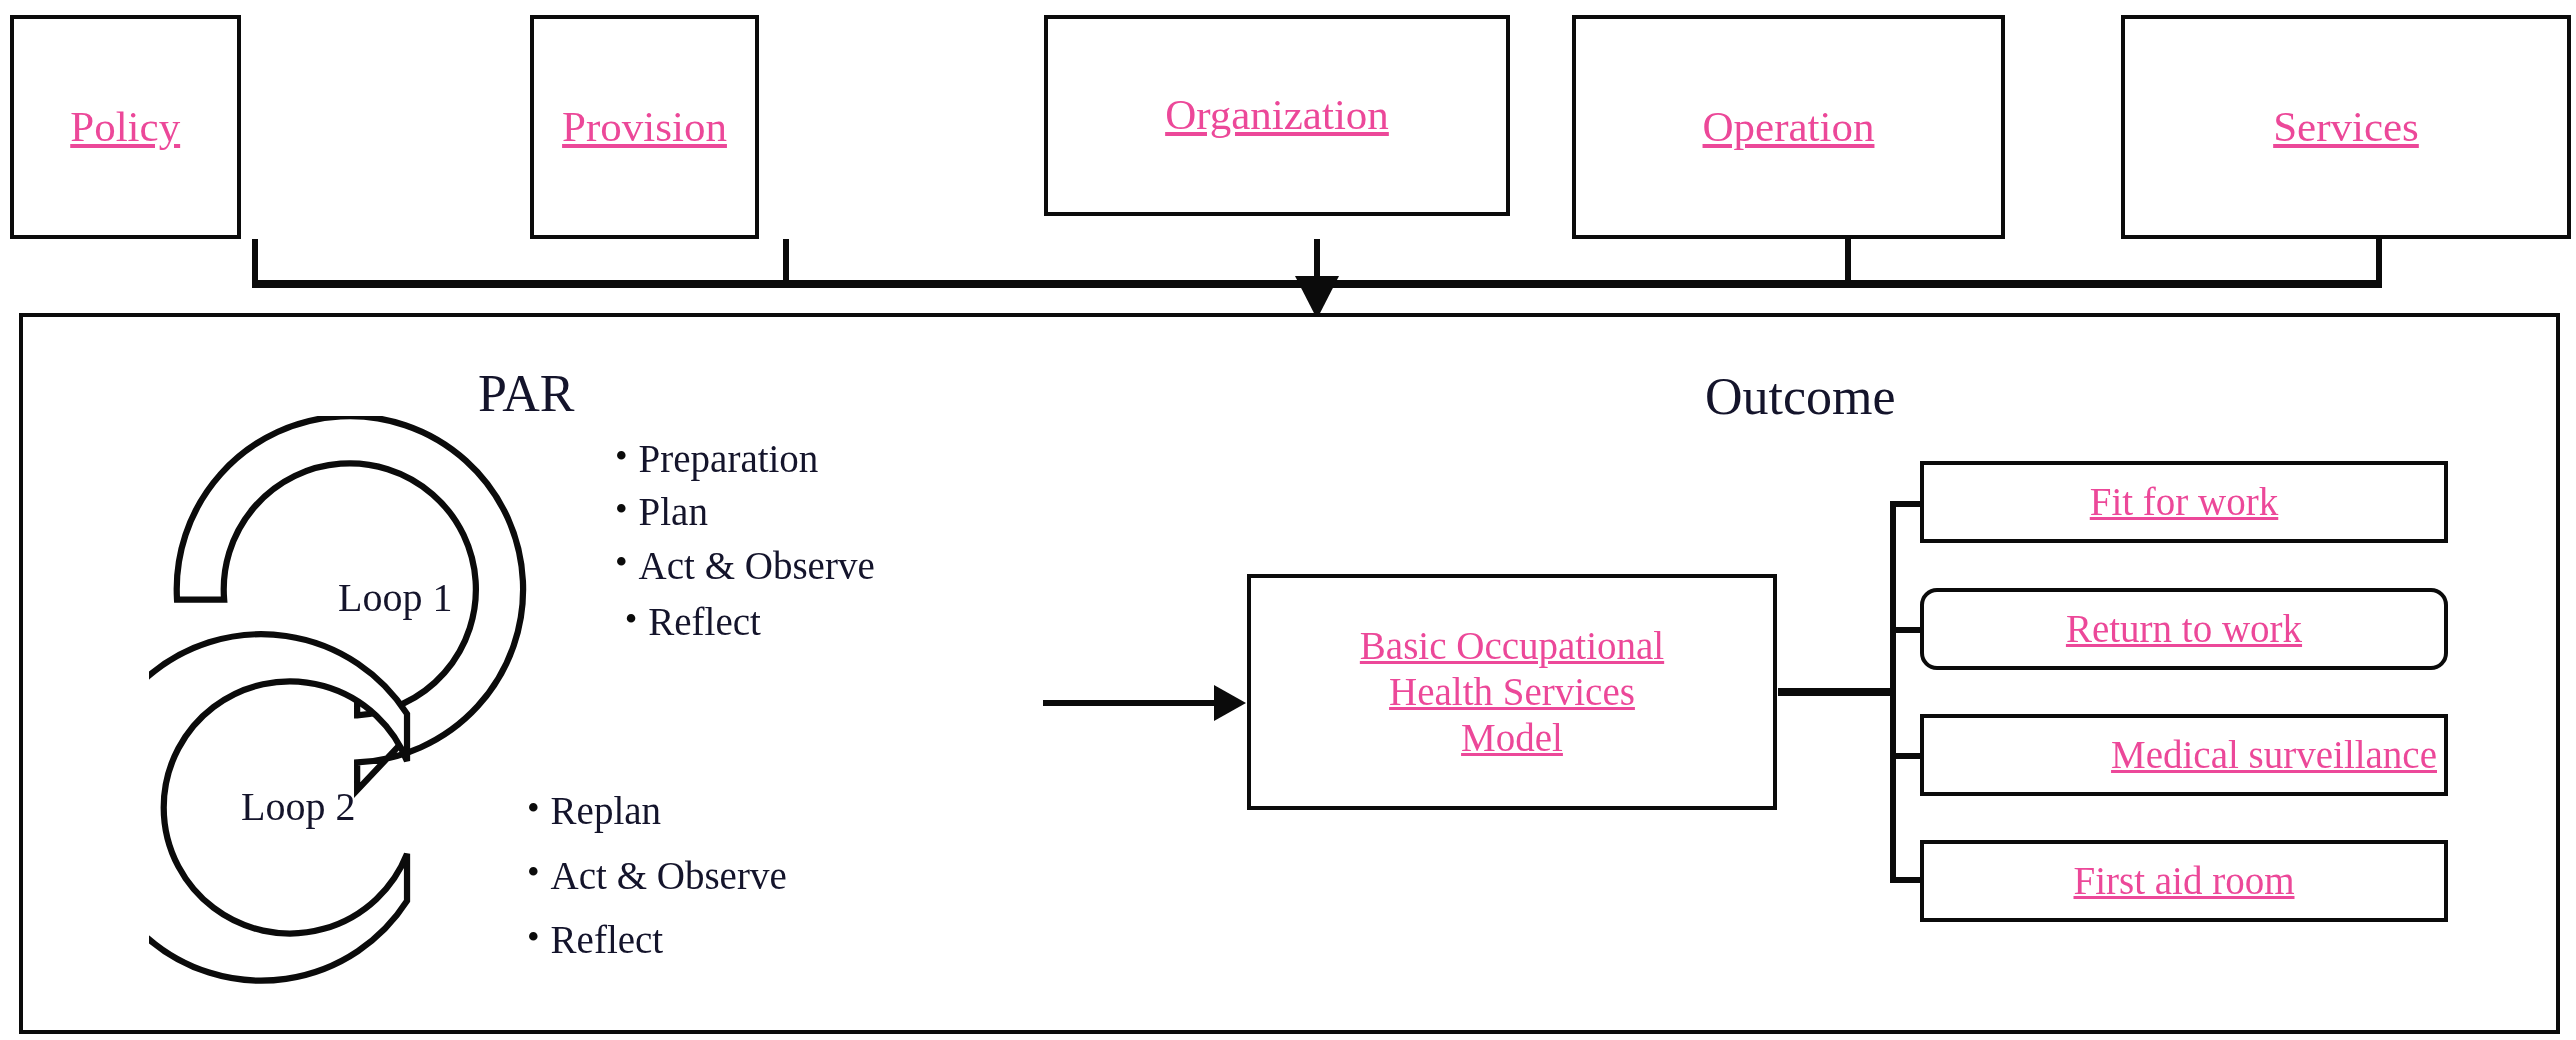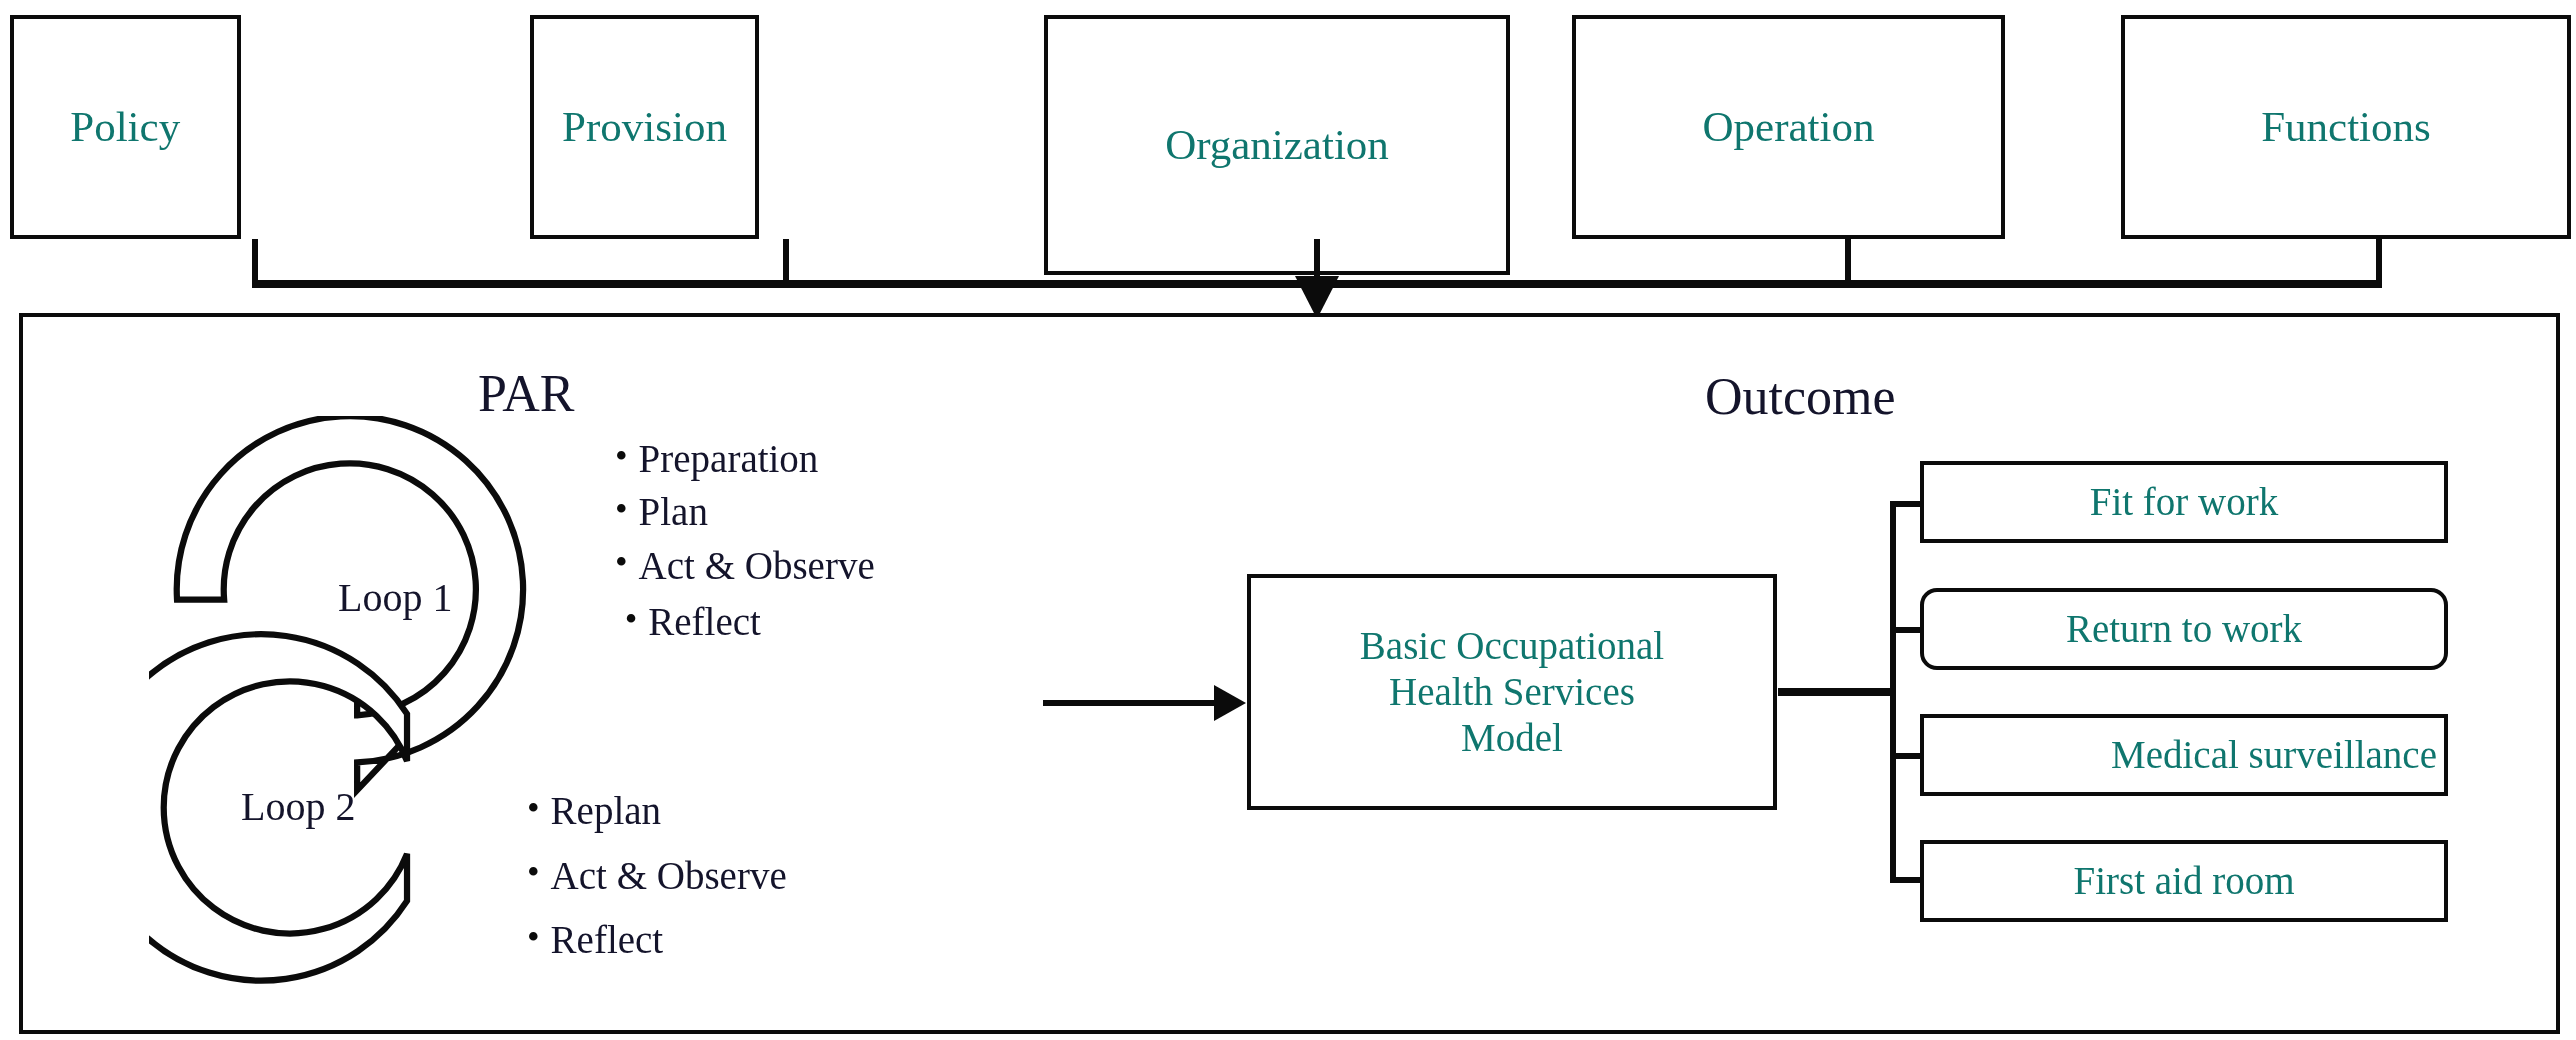--- a/index.html
+++ b/index.html
@@ -23,21 +23,22 @@
   .fbox {
     position: absolute;
     background: #ffffff;
     border: 4.9px solid #0b0b0b;
     box-sizing: border-box;
     display: flex;
     align-items: center;
     justify-content: center;
     text-align: center;
     line-height: 1.18;
-    color: #0f766e;
+    color: #ec4899;
+    text-decoration: underline;
   }
   .fbox .lbl { display: block; padding: 0 7px; }
 
   
   .top-box {
     font-size: 43px;
     border-width: 4.9px;
   }
 
   
@@ -152,30 +153,30 @@
 <div id="stage">
 
   <div class="fbox top-box" style="left:9.7px; top:15.2px; width:231px; height:224px;">
     <span class="lbl">Policy</span>
   </div>
 
   <div class="fbox top-box" style="left:530px; top:15.2px; width:229px; height:224px;">
     <span class="lbl">Provision</span>
   </div>
 
-  <div class="fbox top-box" style="left:1044px; top:15.2px; width:466px; height:260px;">
+  <div class="fbox top-box" style="left:1044px; top:15.2px; width:466px; height:201px;">
     <span class="lbl">Organization</span>
   </div>
 
   <div class="fbox top-box" style="left:1572px; top:15.2px; width:433px; height:224px;">
     <span class="lbl">Operation</span>
   </div>
 
   <div class="fbox top-box" style="left:2121px; top:15.2px; width:450px; height:224px;">
-    <span class="lbl">Functions</span>
+    <span class="lbl">Services</span>
   </div>
 
   <div class="vline" style="left:252px; top:239px; width:5.5px; height:46px;"></div>
   <div class="vline" style="left:783px; top:239px; width:5.5px; height:46px;"></div>
   <div class="vline" style="left:1314px; top:239px; width:6.2px; height:46px;"></div>
   <div class="vline" style="left:1845px; top:239px; width:5.5px; height:46px;"></div>
   <div class="vline" style="left:2376px; top:239px; width:5.5px; height:46px;"></div>
 
   <div class="hline" style="left:252px; top:280px; width:2130px; height:7.6px;"></div>
 

